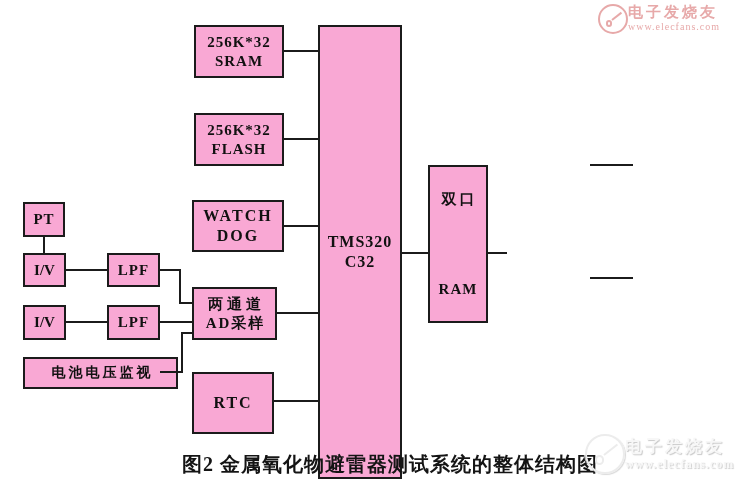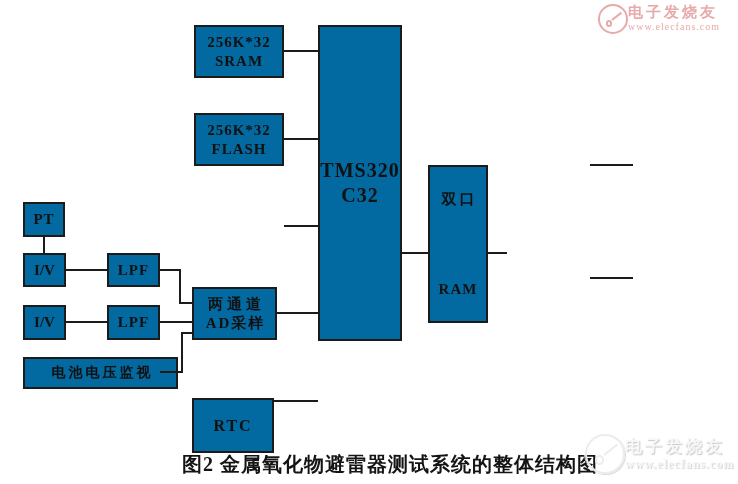--- a/index.html
+++ b/index.html
@@ -6,21 +6,21 @@
   .stage{
     position:relative;
     width:738px;height:484px;
     background:#ffffff;
     font-family:"Liberation Serif","DejaVu Serif",serif;
     overflow:hidden;
   }
   .box{
     position:absolute;
     border:2px solid #1b1b1b;
-    background:#0369a1;
+    background:#f9a8d4;
     display:flex;
     flex-direction:column;
     align-items:center;
     justify-content:center;
     font-weight:bold;
     color:#111111;
     line-height:1.25;
     box-sizing:border-box;
     text-align:center;
   }
@@ -77,31 +77,35 @@
   <div class="box latin" style="left:194px;top:25px;width:90px;height:53px;font-size:15px;">
     <span>256K*32</span>
     <span>SRAM</span>
   </div>
 
   <div class="box latin" style="left:194px;top:113px;width:90px;height:53px;font-size:15px;">
     <span>256K*32</span>
     <span>FLASH</span>
   </div>
 
+  <div class="box latin" style="left:192px;top:200px;width:92px;height:52px;letter-spacing:2px;">
+    <span>WATCH</span>
+    <span>DOG</span>
+  </div>
 
   <div class="box cjk" style="left:192px;top:287px;width:85px;height:53px;">
     <span>两通道</span>
     <span style="letter-spacing:2px;text-indent:2px;text-align:right;">AD采样</span>
   </div>
 
-  <div class="box latin" style="left:192px;top:398px;width:82px;height:55px;letter-spacing:2px;">
+  <div class="box latin" style="left:192px;top:372px;width:82px;height:62px;letter-spacing:2px;">
     <span>RTC</span>
   </div>
 
-  <div class="box latin" style="left:318px;top:25px;width:84px;height:316px;font-size:20px;">
+  <div class="box latin" style="left:318px;top:25px;width:84px;height:454px;font-size:16px;">
     <span>TMS320</span>
     <span>C32</span>
   </div>
 
   <div class="box" style="left:428px;top:165px;width:60px;height:158px;gap:31px;">
     <span class="cjk" style="letter-spacing:3px;text-indent:3px;">双口</span>
     <span class="latin" style="font-size:15px;margin-top:40px;">RAM</span>
   </div>
 
 

